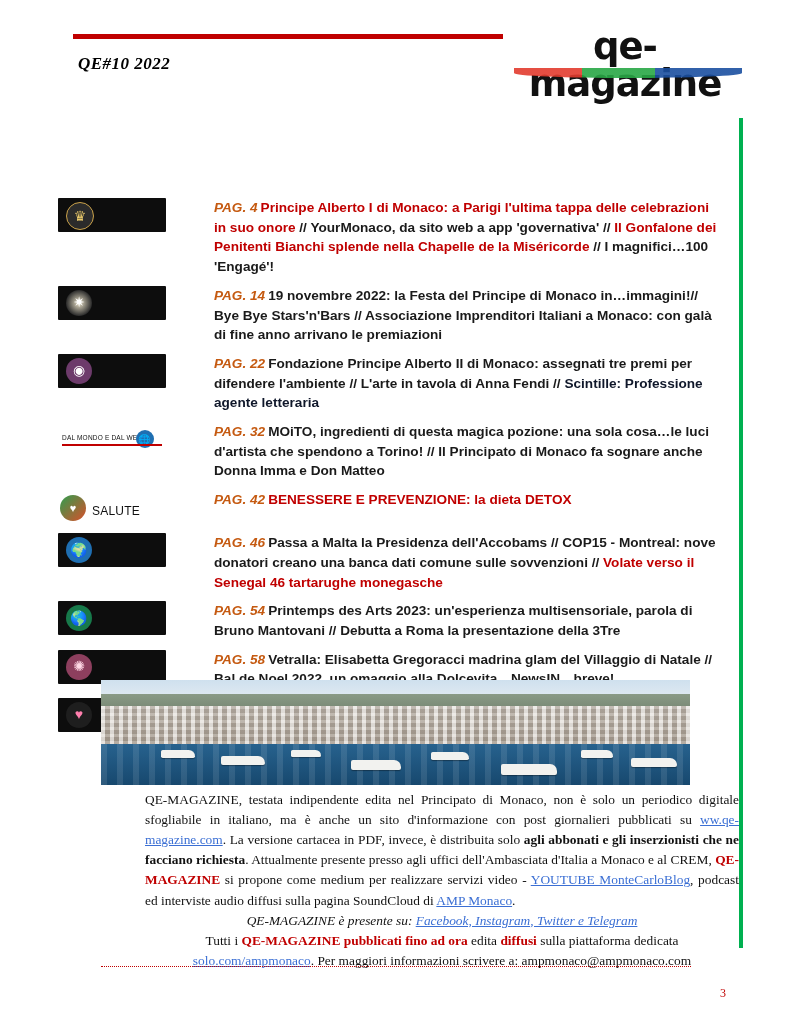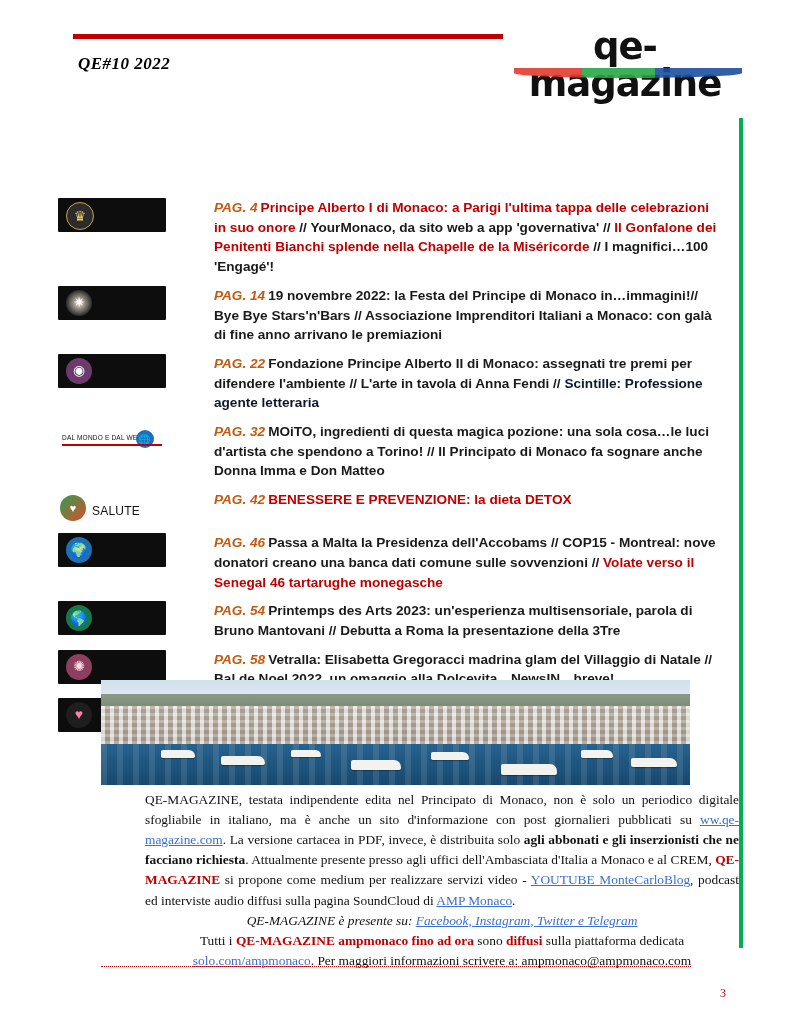--- a/index.html
+++ b/index.html
@@ -358,18 +358,18 @@
     <div class="boat" style="left:250px;top:80px;width:50px;height:10px;"></div>
     <div class="boat" style="left:330px;top:72px;width:38px;height:8px;"></div>
     <div class="boat" style="left:400px;top:84px;width:56px;height:11px;"></div>
     <div class="boat" style="left:480px;top:70px;width:32px;height:8px;"></div>
     <div class="boat" style="left:530px;top:78px;width:46px;height:9px;"></div>
   </div>
 
   <div class="blurb">
     <span class="lead"><span>QE-MAGAZINE, testata indipendente edita nel Principato di Monaco, non è solo un periodico digitale sfogliabile in italiano, ma è anche un sito d'informazione con post giornalieri pubblicati su </span><span class="link">ww.qe-magazine.com</span><span>. La versione cartacea in PDF, invece, è distribuita solo </span><span class="bold-dark">agli abbonati e gli inserzionisti che ne facciano richiesta</span><span>. Attualmente presente presso agli uffici dell'Ambasciata d'Italia a Monaco e al CREM, </span><span class="qe-red">QE-MAGAZINE</span><span> si propone come medium per realizzare servizi video -  </span><span class="link">YOUTUBE MonteCarloBlog</span><span>, podcast ed interviste audio diffusi sulla pagina SoundCloud di </span><span class="link">AMP Monaco</span><span>.</span></span>
     <span class="center italic"><span>QE-MAGAZINE è presente su: </span><span class="link">Facebook, Instagram, Twitter e Telegram</span></span>
-    <span class="center"><span>Tutti i </span><span class="qe-red">QE-MAGAZINE ampmonaco fino ad ora</span><span> sono </span><span class="qe-red">diffusi</span><span> sulla piattaforma dedicata </span><span class="link">solo.com/ampmonaco</span><span>. Per maggiori informazioni scrivere a: </span><span>ampmonaco@ampmonaco.com</span></span>
+    <span class="center"><span>Tutti i </span><span class="qe-red">QE-MAGAZINE pubblicati fino ad ora</span><span> edita </span><span class="qe-red">diffusi</span><span> sulla piattaforma dedicata </span><span class="link">solo.com/ampmonaco</span><span>. Per maggiori informazioni scrivere a: </span><span>ampmonaco@ampmonaco.com</span></span>
   </div>
 
   <div class="dotted-rule"></div>
   <div class="page-num">3</div>
 </div>
 
 </body></html>

